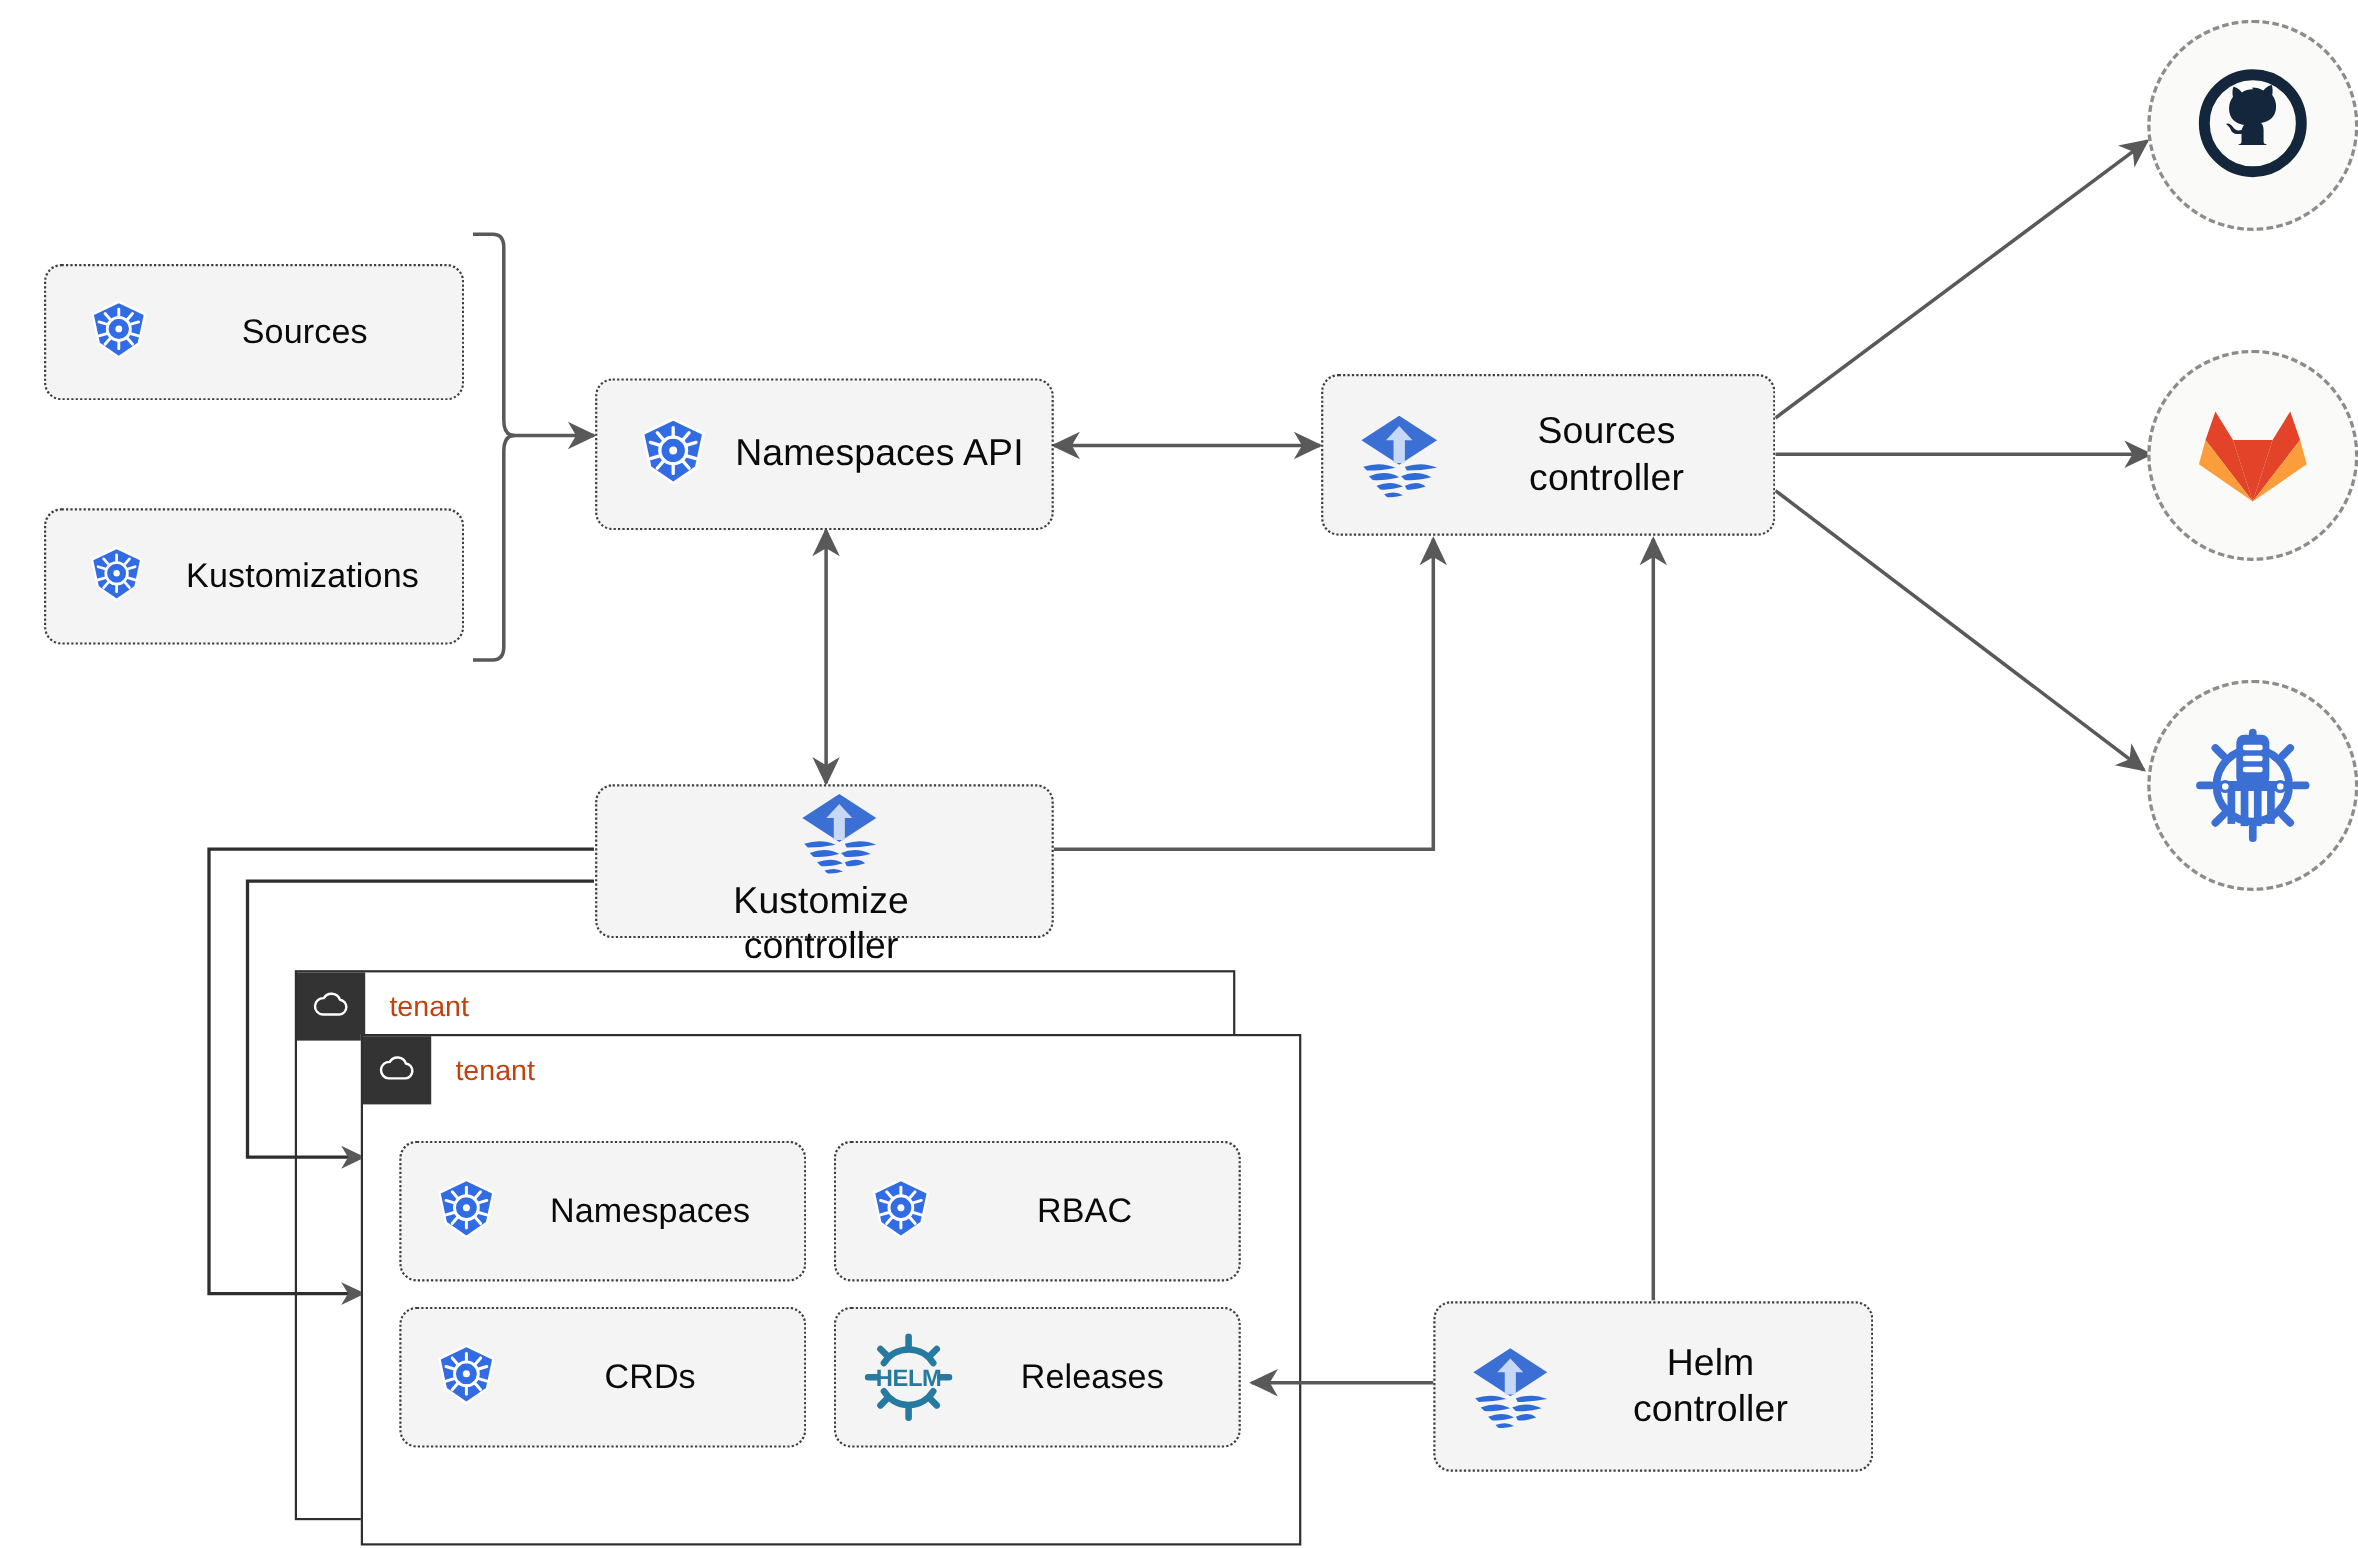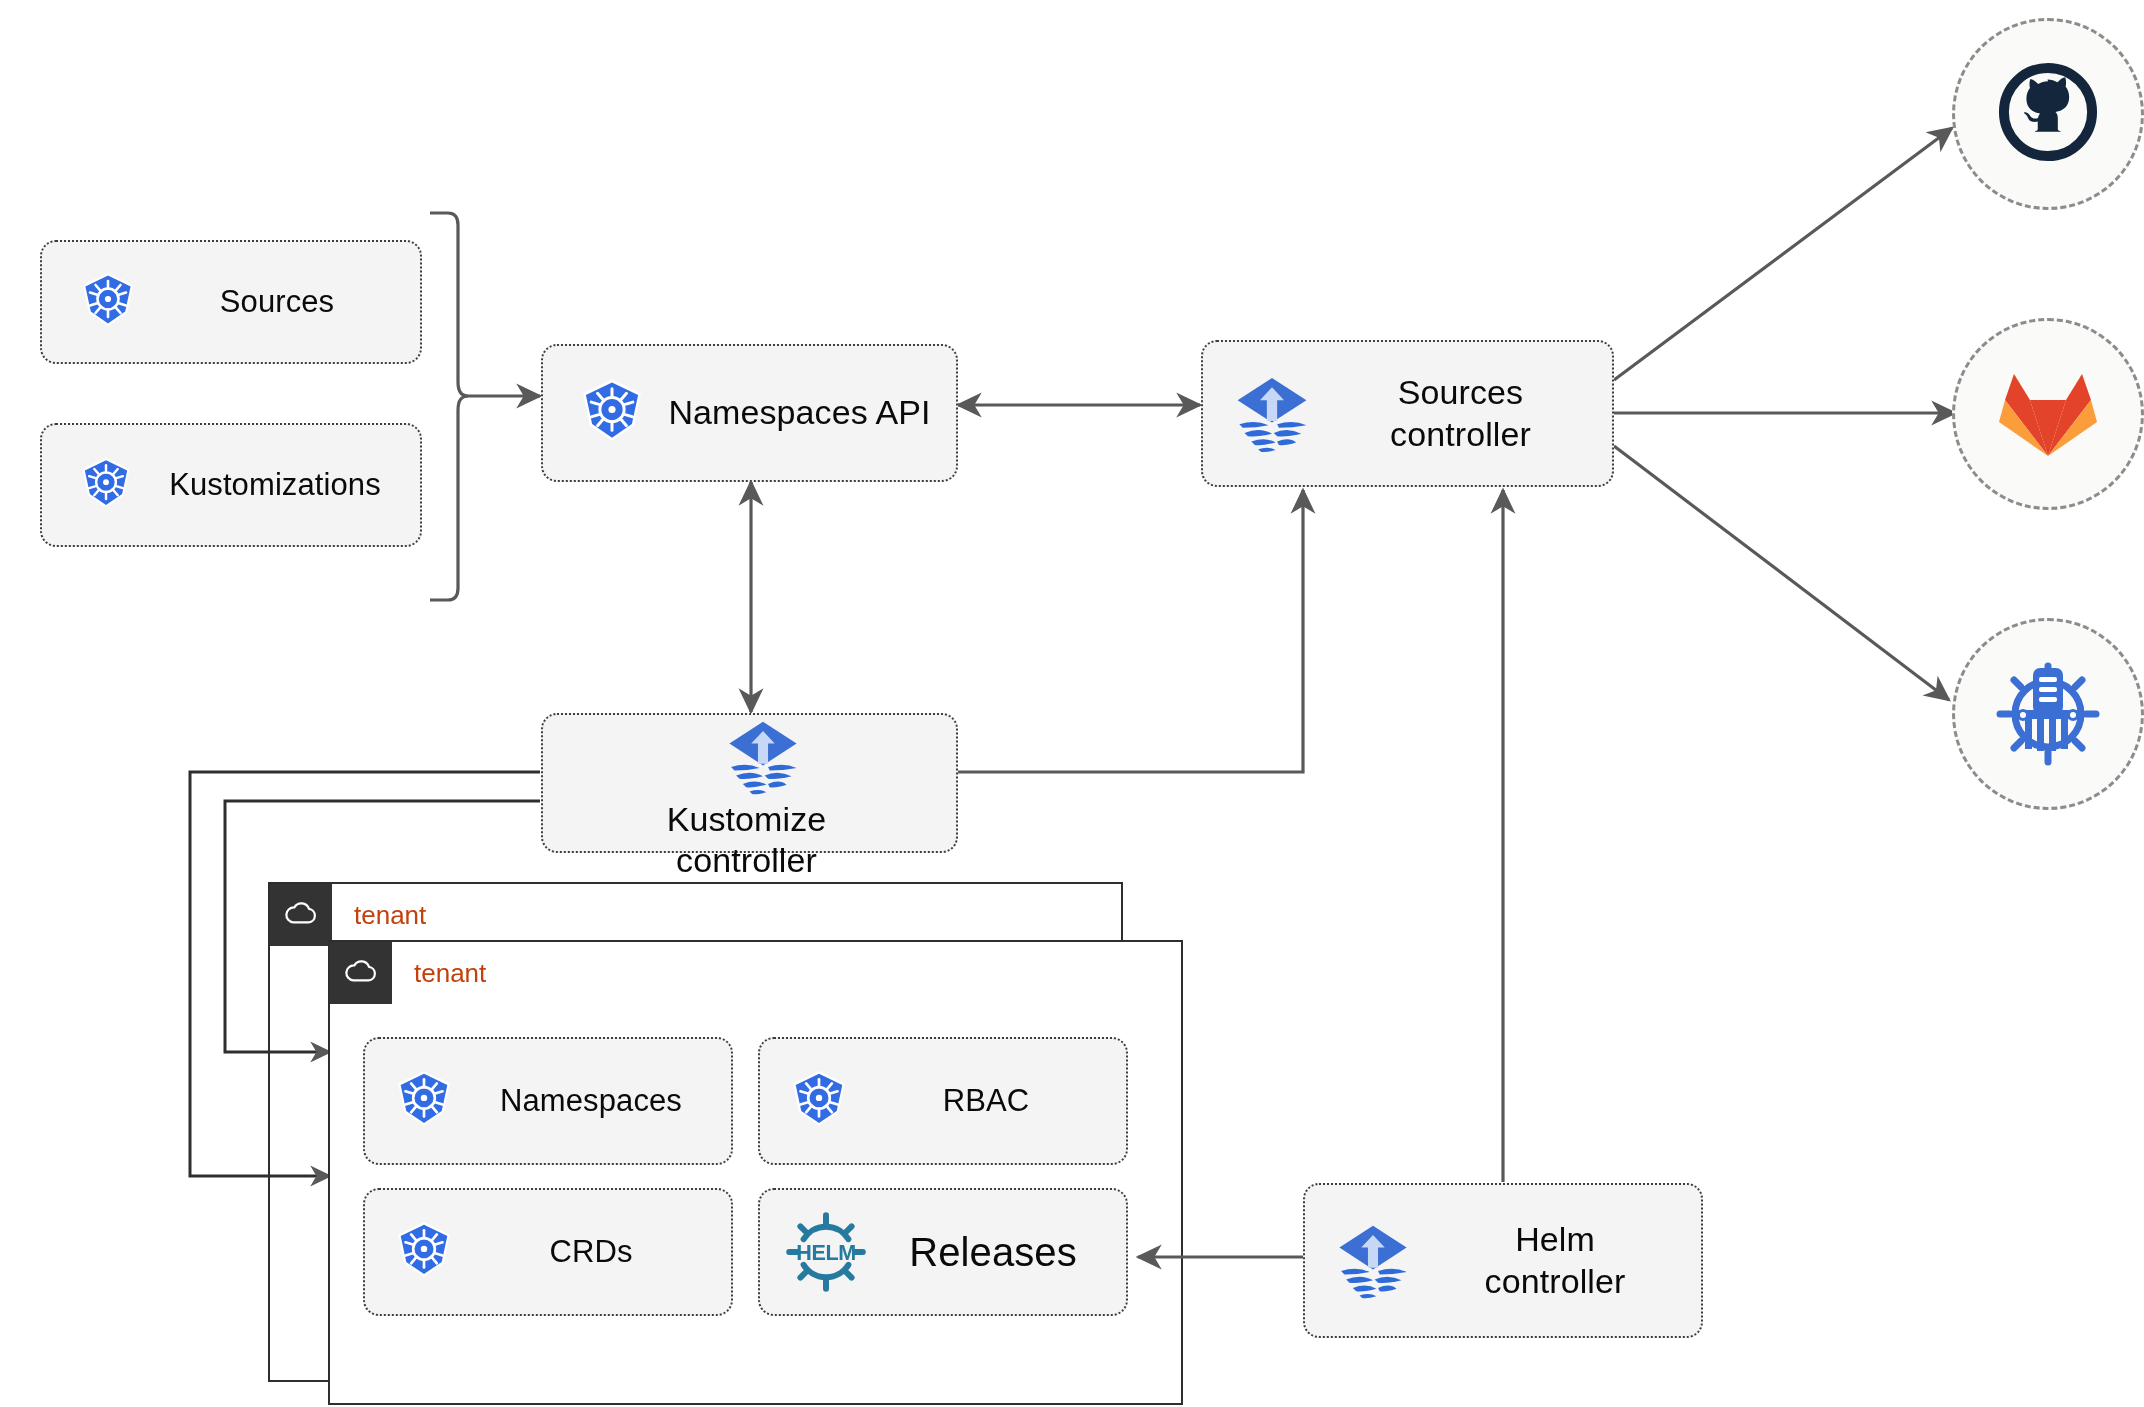--- a/index.html
+++ b/index.html
@@ -129,21 +129,21 @@
           <line x1="39" y1="21.4" x2="44.5" y2="15"></line>
           <line x1="44.5" y1="43" x2="39" y2="36.6"></line>
           <line x1="25" y1="21.4" x2="19.5" y2="15"></line>
         </g>
         <circle cx="32" cy="29" r="3.1" fill="#ffffff"></circle>
       </svg>
     </span>
     <span class="lbl" style="font-size:31px;">Sources</span>
   </div>
 
-  <div class="node" style="left:20px;top:423px;width:382px;height:124px;">
+  <div class="node" style="left:20px;top:462px;width:382px;height:124px;">
     <span class="ico" style="margin-left:34px;">
       <svg width="60" height="60" viewBox="0 0 64 64">
         <path d="M32 3 L57 15 L51 43 L32 56 L13 43 L7 15 Z" fill="#ffffff"></path>
         <path d="M32 5.6 L54.6 16.4 L49.2 41.6 L32 53.4 L14.8 41.6 L9.4 16.4 Z" fill="#326ce5"></path>
         <g fill="none" stroke="#ffffff" stroke-width="2.6" stroke-linecap="round">
           <circle cx="32" cy="29" r="10.5"></circle>
           <line x1="32" y1="11" x2="32" y2="18.6"></line>
           <line x1="32" y1="39.4" x2="32" y2="47"></line>
           <line x1="14" y1="22.6" x2="22" y2="25"></line>
           <line x1="42" y1="33" x2="50" y2="35.4"></line>
@@ -406,21 +406,21 @@
           <line x1="25" y1="25" x2="18" y2="18"></line>
           <line x1="75" y1="75" x2="82" y2="82"></line>
           <line x1="75" y1="25" x2="82" y2="18"></line>
           <line x1="25" y1="75" x2="18" y2="82"></line>
           <line x1="14" y1="50" x2="4" y2="50"></line>
           <line x1="86" y1="50" x2="96" y2="50"></line>
         </g>
         <text x="50" y="60" text-anchor="middle" font-family="'Liberation Sans',sans-serif" font-size="27" font-weight="bold" fill="#277a9f" letter-spacing="-0.5">HELM</text>
       </svg>
     </span>
-    <span class="lbl" style="font-size:40px;">Releases</span>
+    <span class="lbl" style="font-size:31px;">Releases</span>
   </div>
 
   <svg class="edges edges-top" viewBox="0 0 2144 1407">
     <defs>
       <marker id="ah2" viewBox="0 0 12 12" refX="10.4" refY="6" markerWidth="9" markerHeight="9" orient="auto-start-reverse">
         <path d="M0.5,0.8 L11.4,6 L0.5,11.2 L3.6,6 Z" fill="#595959"></path>
       </marker>
     </defs>
 
     <line class="ln" x1="1283" y1="1257" x2="1118" y2="1257" marker-end="url(#ah2)"></line>

